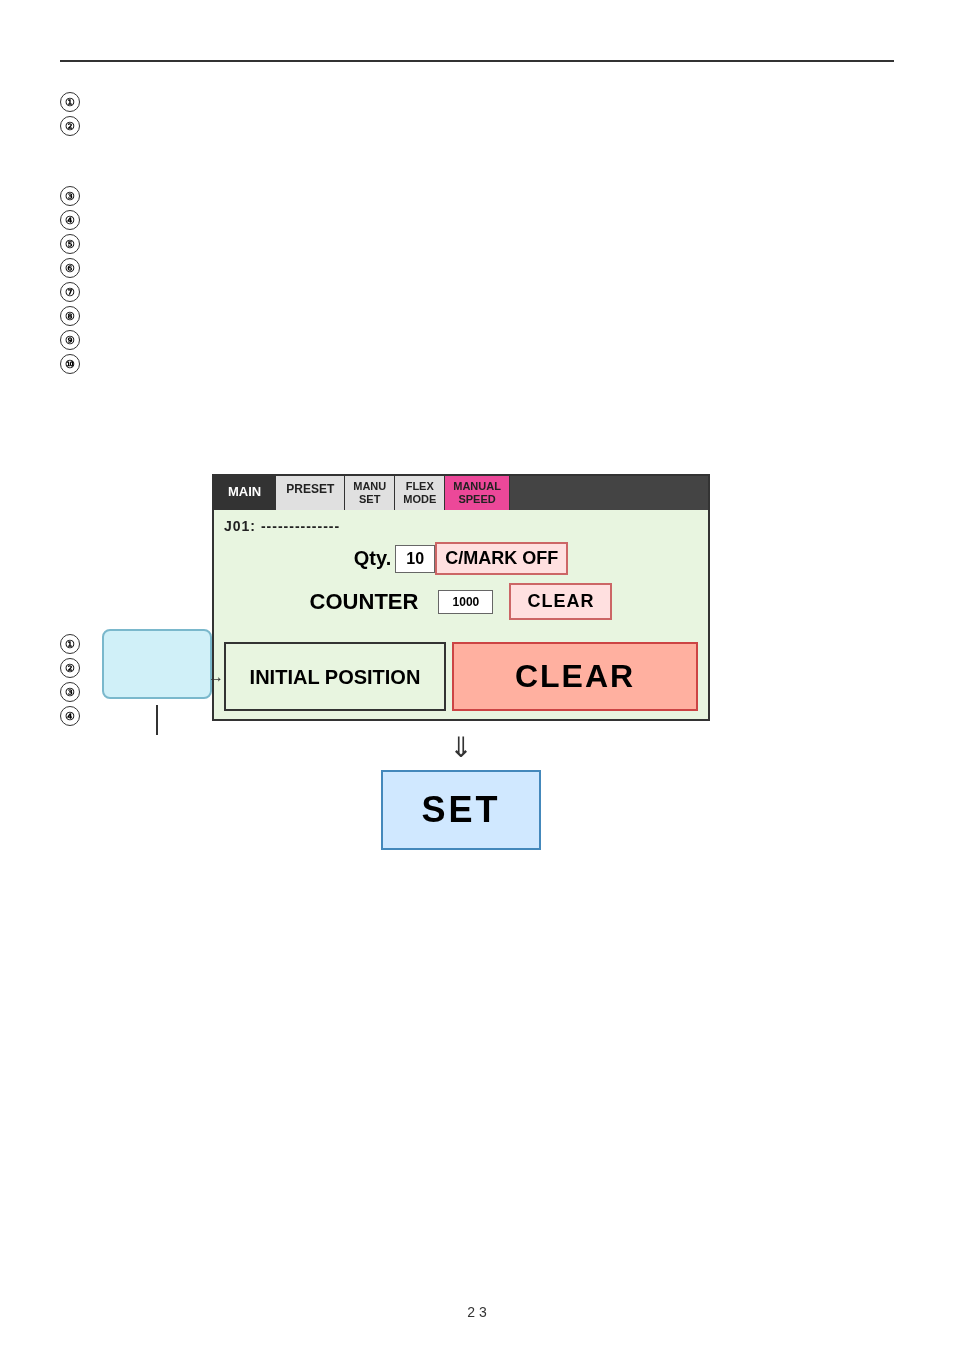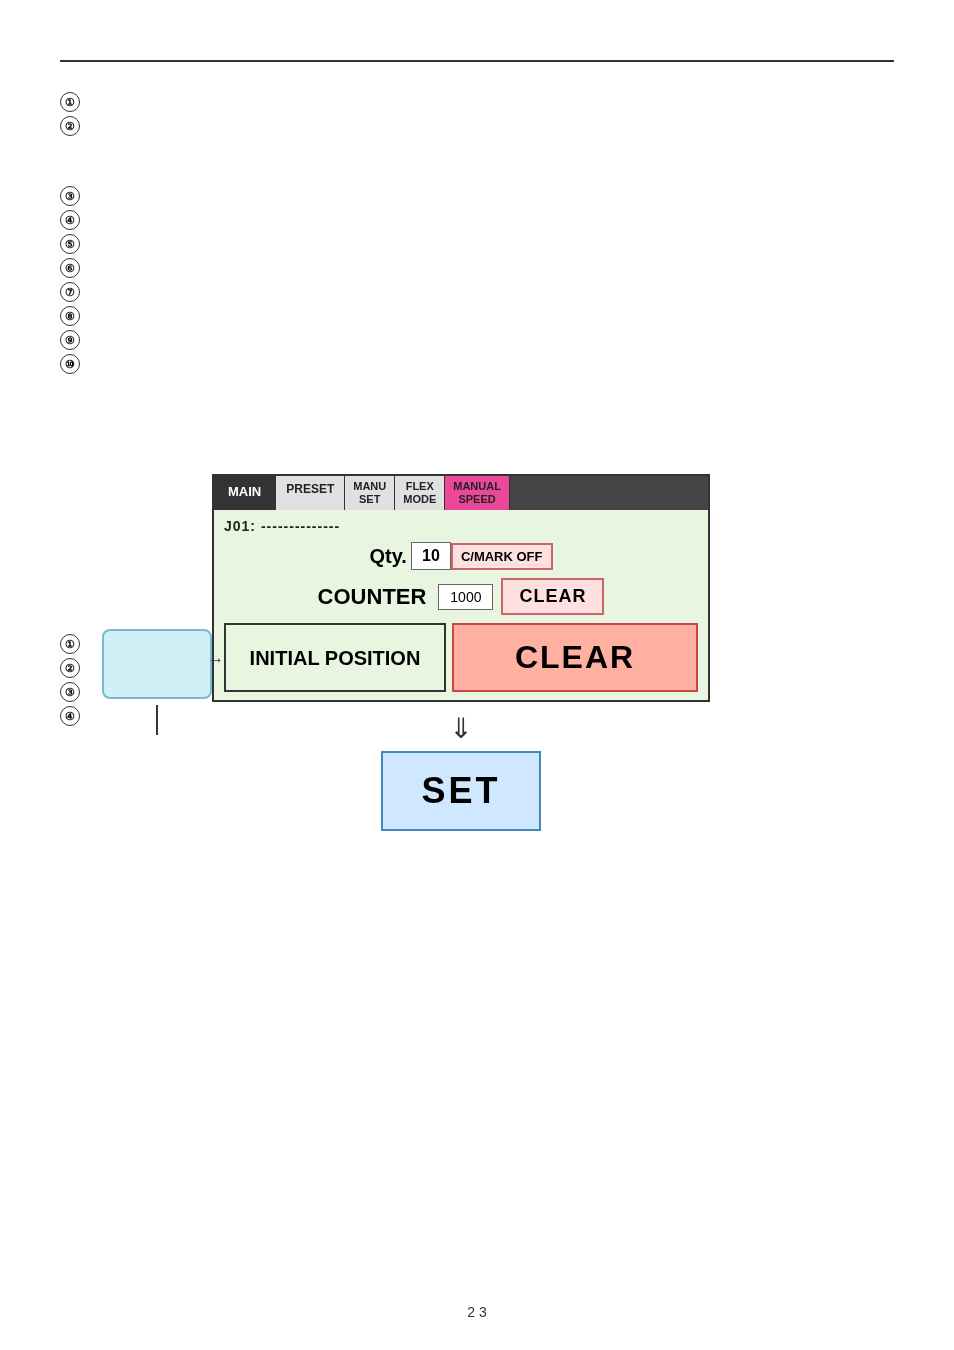--- a/index.html
+++ b/index.html
@@ -171,45 +171,45 @@
       font-size: 16px;
       font-weight: bold;
       min-width: 40px;
       text-align: center;
     }
 
     .cmark-btn {
       background: #ffe0e0;
       border: 2px solid #cc6666;
       padding: 4px 8px;
-      font-size: 13px;
+      font-size: 18px;
       font-weight: bold;
       cursor: pointer;
     }
 
     .counter-row {
       display: flex;
       align-items: center;
       justify-content: center;
-      margin-bottom: 8px;
-      gap: 8px;
+      margin-bottom: 22px;
+      gap: 16px;
     }
 
     .counter-label {
       font-size: 22px;
       font-weight: bold;
       margin-right: 4px;
     }
 
     .counter-value {
       background: #fff;
       border: 1.5px solid #666;
       padding: 4px 8px;
-      font-size: 14px;
-      font-weight: normal;
+      font-size: 12px;
+      font-weight: bold;
       min-width: 55px;
       text-align: center;
     }
 
     .clear-btn {
       background: #ffe0e0;
       border: 2px solid #cc6666;
       padding: 6px 16px;
       font-size: 18px;
       font-weight: bold;

